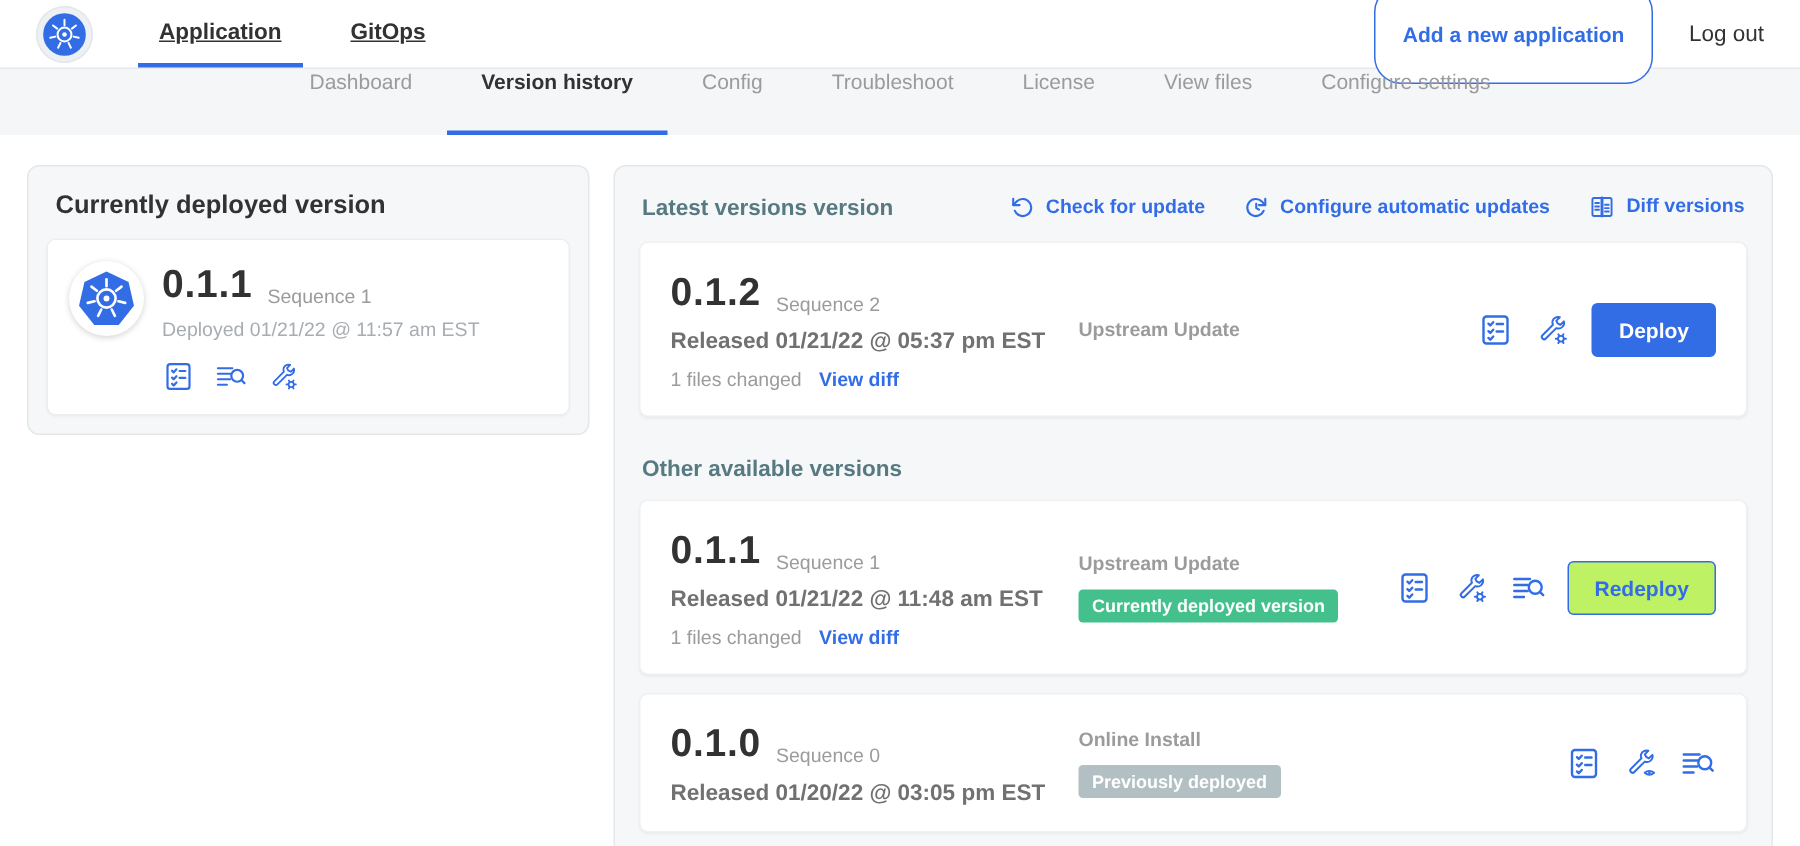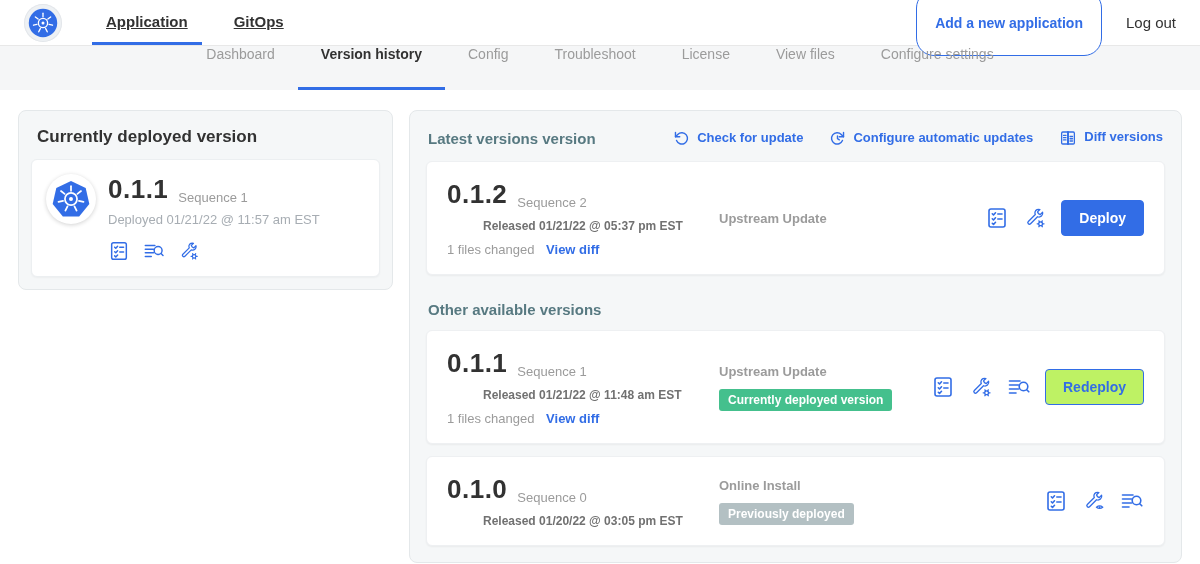--- a/index.html
+++ b/index.html
@@ -49,21 +49,21 @@
   
   .panel{flex:1;padding:14px 16px 16px;}
   .panel-head{display:flex;align-items:center;justify-content:space-between;margin:4px 2px 14px;}
   .panel-title,.other-title{font-size:15px;font-weight:700;color:var(--heading);}
   .panel-actions{display:flex;align-items:center;gap:26px;}
   .action-link{display:flex;align-items:flex-start;gap:7px;color:var(--accent);font-size:13px;
     font-weight:700;cursor:pointer;text-decoration:none;}
   .version-row{background:#fff;border-radius:6px;border:1px solid #eef0f2;
     box-shadow:0 1px 2px rgba(0,0,0,.05);padding:17px 20px;display:flex;align-items:center;margin-top:12px;}
   .vcol-info{width:252px;flex-shrink:0;}
-  .released{font-size:12px;font-weight:600;color:var(--textMuted);margin-top:9px;margin-left:36px;}
+  .released{font-size:15px;font-weight:600;color:var(--textMuted);margin-top:9px;}
   .files-line{font-size:13px;color:var(--textGray);margin-top:9px;}
   .view-diff{color:var(--accent);font-weight:700;margin-left:8px;cursor:pointer;text-decoration:none;}
   .vcol-source{flex:1;padding-left:20px;}
   .source-label{font-size:13px;font-weight:700;color:var(--textGray);}
   .badge{display:inline-block;margin-top:10px;padding:4px 9px;border-radius:3px;
     font-size:12px;font-weight:700;color:#fff;}
   .badge.success{background:var(--badgeGreen);}
   .badge.neutral{background:var(--badgeGray);}
   .vcol-actions{display:flex;align-items:center;gap:14px;}
   .btn{font-family:inherit;font-size:14px;font-weight:700;padding:9px 17px;border-radius:4px;cursor:pointer;}

